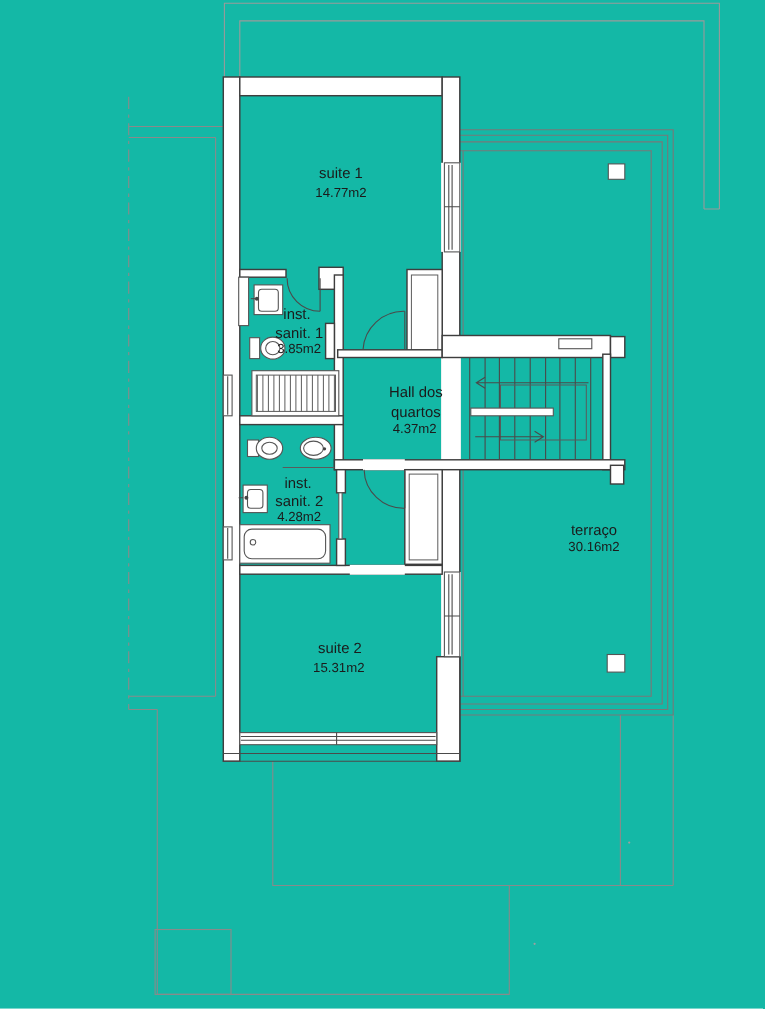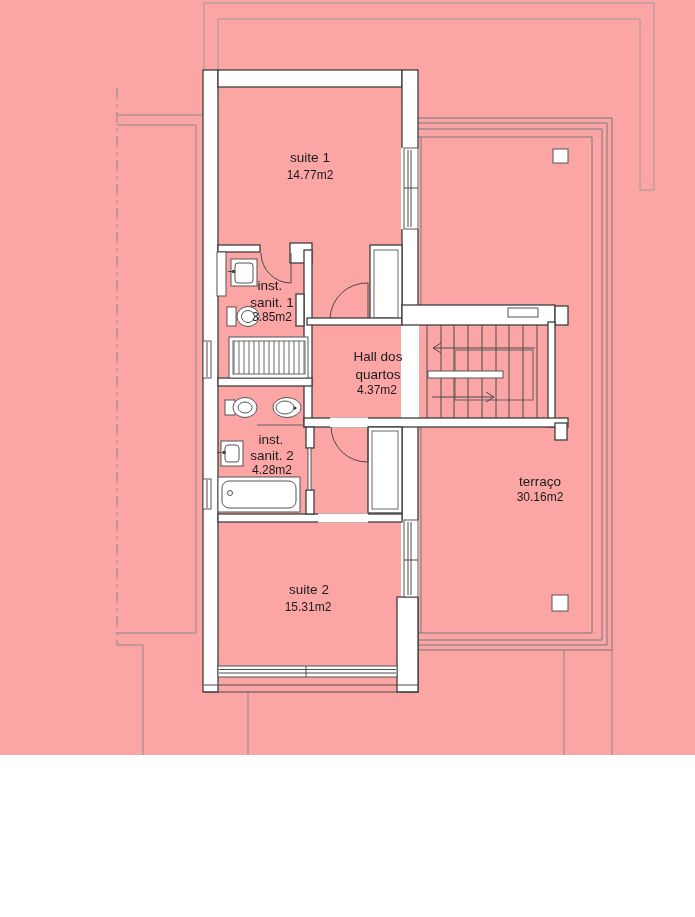--- a/index.html
+++ b/index.html
@@ -1,16 +1,16 @@
 <!DOCTYPE html>
 <html><head>
 <meta charset="utf-8">
 <style>
   html,body{margin:0;padding:0;background:#ffffff;}
-  .page{width:695px;height:755px;position:relative;background:#fca5a5;overflow:hidden;text-align:center;}
+  .page{width:695px;height:917px;position:relative;background:#14b8a6;overflow:hidden;text-align:center;}
   svg{display:block;}
   text{font-family:"Liberation Sans", sans-serif;fill:#1b1b1b;}
   .room-name{font-size:13.5px;}
   .room-area{font-size:12px;}
   .wall{fill:#ffffff;stroke:#3e3e3e;stroke-width:1.3;}
   .wall-inner{fill:none;stroke:#5a5a5a;stroke-width:.9;}
   .gap{fill:#ffffff;stroke:none;}
   .fixture{fill:#ffffff;stroke:#555;stroke-width:1;}
   .lite{fill:none;stroke:#8a8a8a;stroke-width:1;}
   .rail{fill:none;stroke:#787878;stroke-width:1;}

